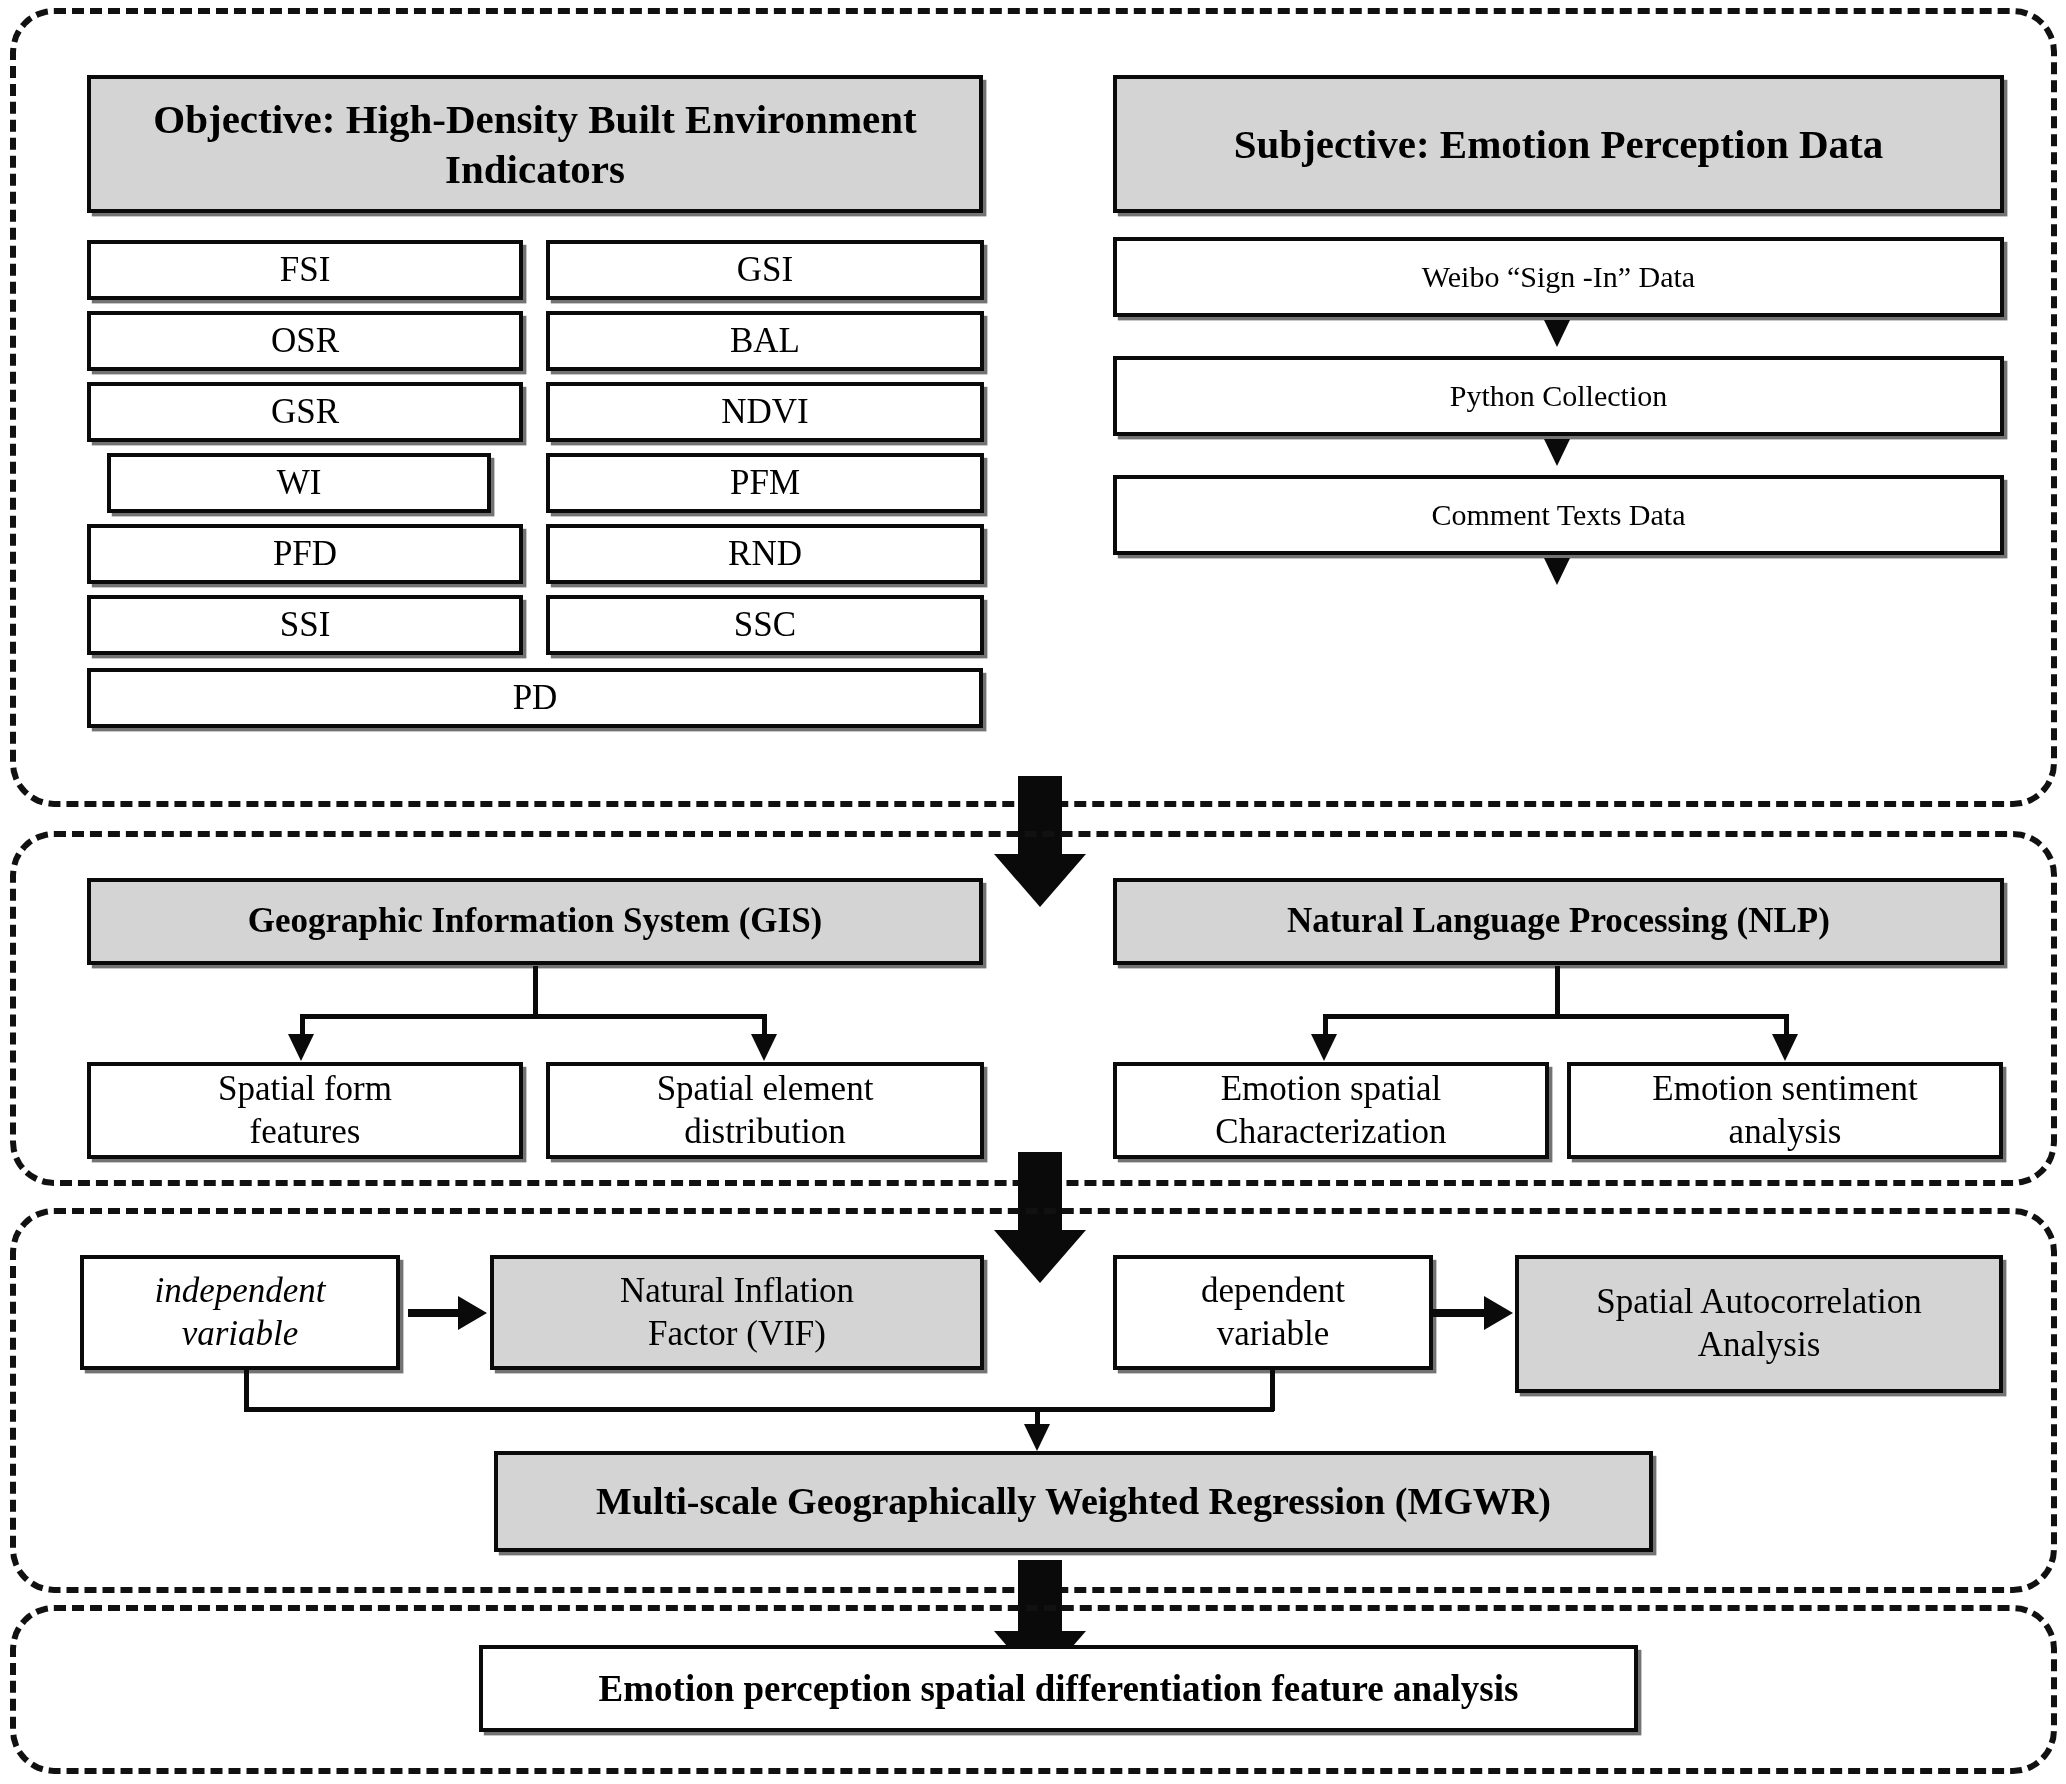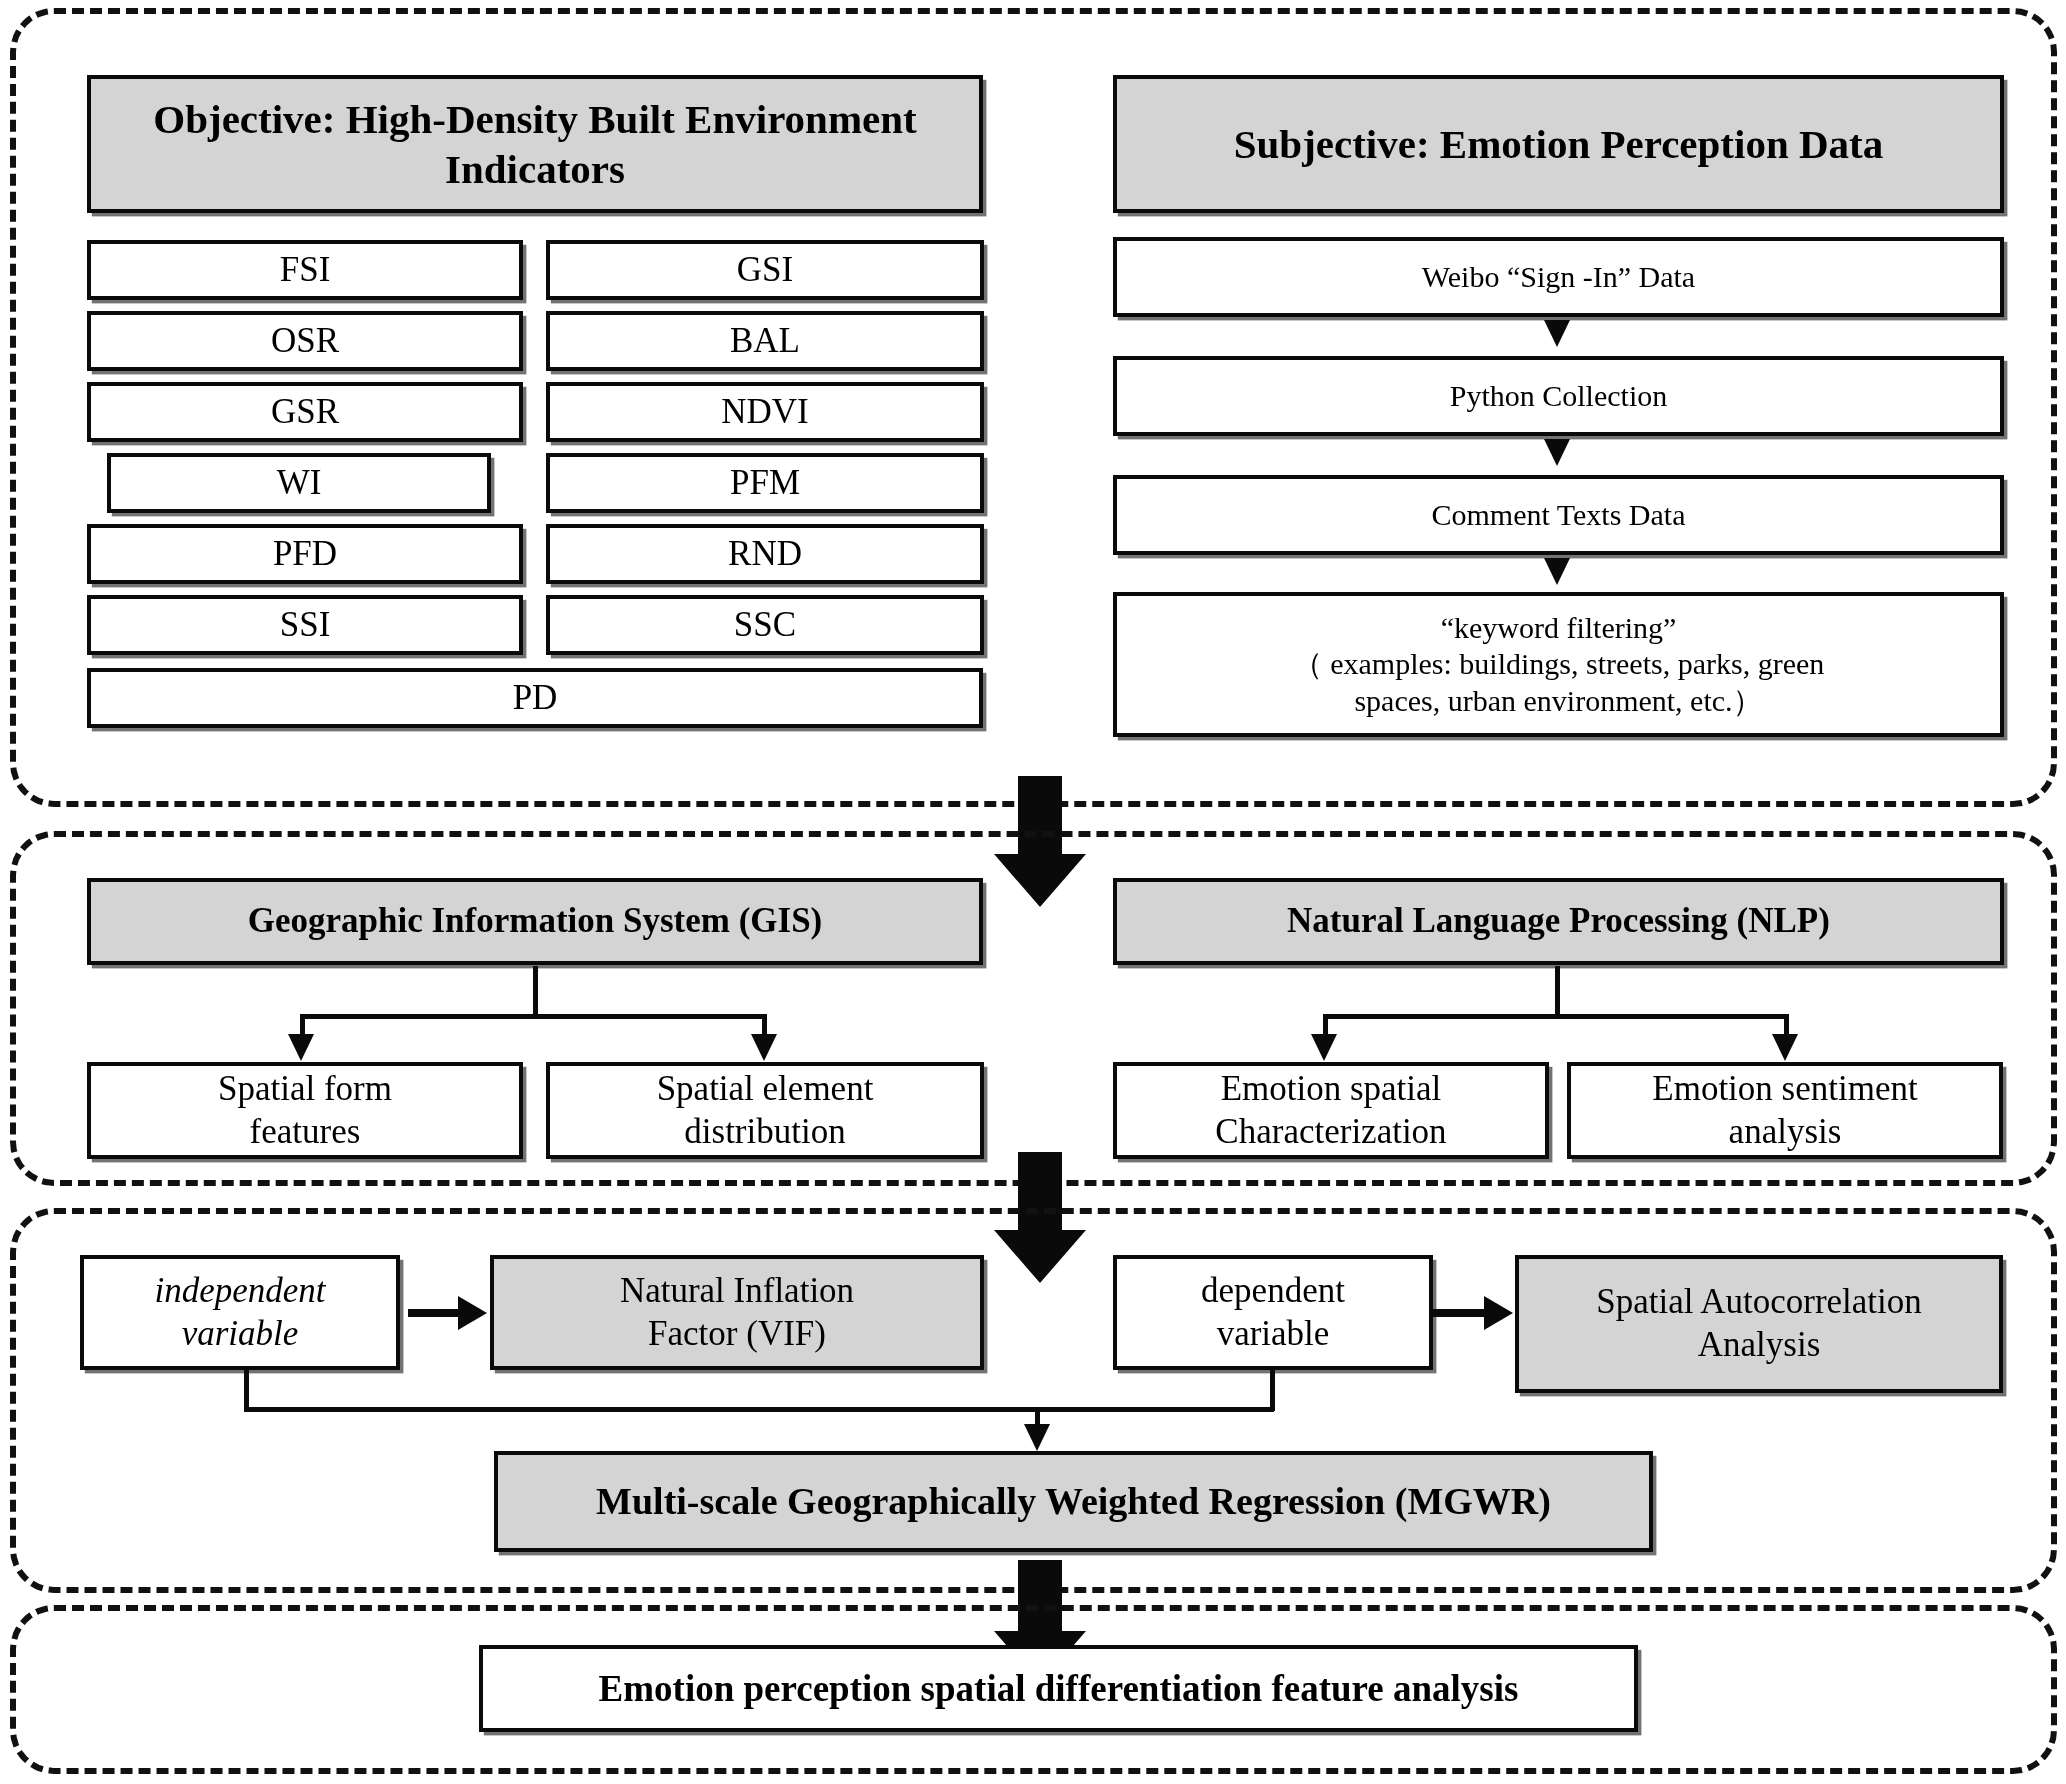--- a/index.html
+++ b/index.html
@@ -172,25 +172,20 @@
   <div class="box fs-body" style="left:1113px; top:356px; width:891px; height:80px;">
     <span class="lbl">Python Collection</span>
   </div>
   <div class="arrow-dn" style="left:1544px; top:439px;"></div>
 
   <div class="box fs-body" style="left:1113px; top:475px; width:891px; height:80px;">
     <span class="lbl">Comment Texts Data</span>
   </div>
   <div class="arrow-dn" style="left:1544px; top:558px;"></div>
 
-  <div class="box fs-body" style="left:1113px; top:592px; width:891px; height:145px; flex-direction:column;">
-    <span class="lbl">“keyword filtering”</span>
-    <span class="lbl">（ examples: buildings, streets, parks, green</span>
-    <span class="lbl">spaces, urban environment, etc.）</span>
-  </div>
 
   <div class="block-arrow" style="left:993px; top:776px; width:93px; height:131px;">
     <div class="shaft" style="height:82px;"></div>
     <div class="head"></div>
   </div>
 
   <div class="section" style="left:9.5px; top:831px; width:2047px; height:355px;"></div>
 
   <div class="box gray bold fs-mid" style="left:87px; top:878px; width:896px; height:87px;">
     <span class="lbl">Geographic Information System (GIS)</span>

